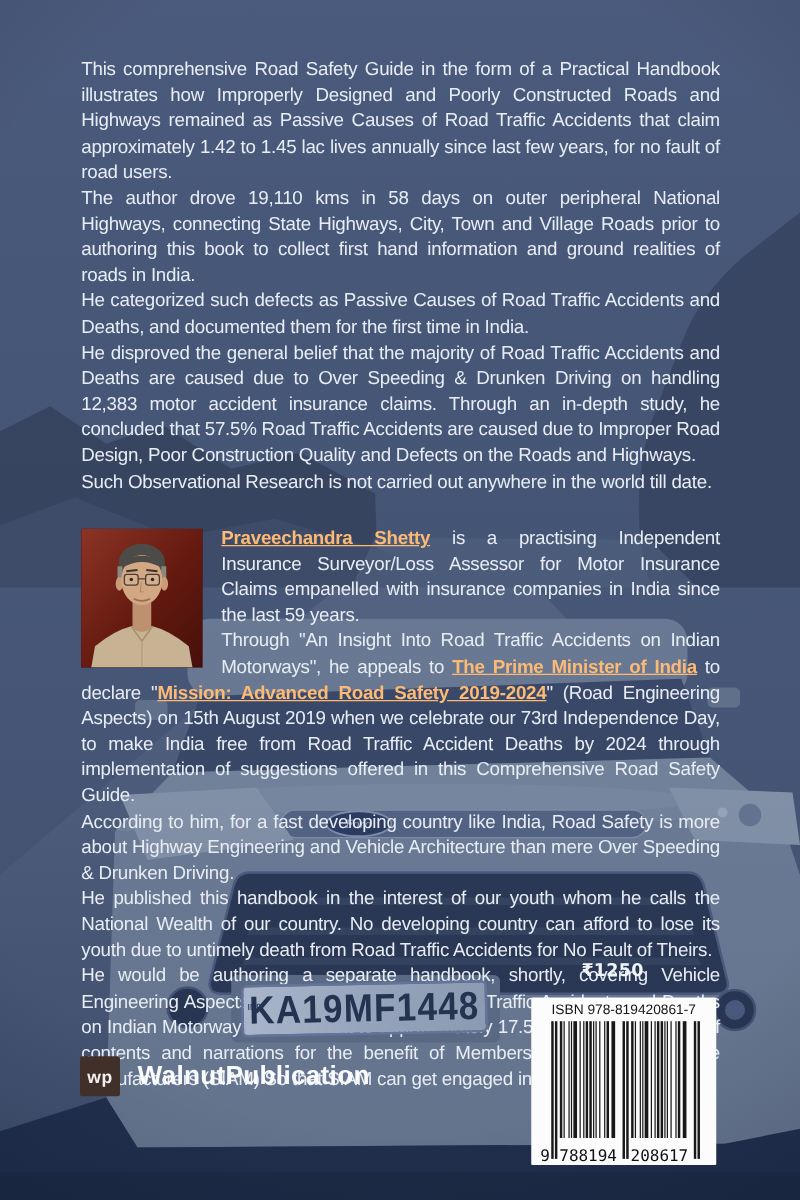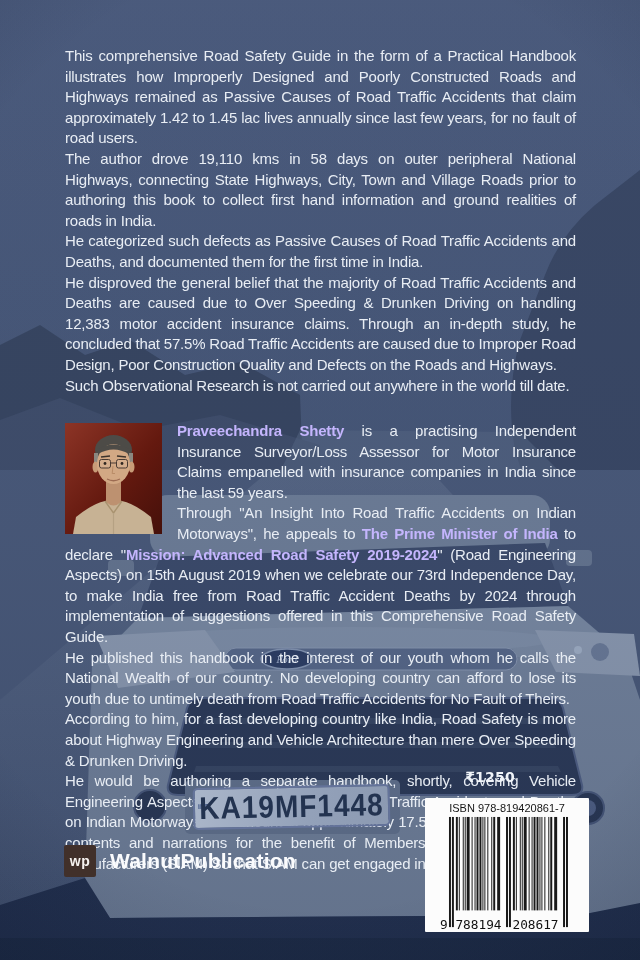--- a/index.html
+++ b/index.html
@@ -10,34 +10,34 @@
   .bg,.tint,.vignette,.content{position:absolute;inset:0;}
   .bg svg{display:block;width:640px;height:960px;}
   .tint{background:linear-gradient(180deg,rgba(42,57,90,0.10) 0%,rgba(36,50,82,0.16) 55%,rgba(24,36,62,0.24) 100%);}
   .vignette{background:radial-gradient(120% 90% at 50% 45%,rgba(0,0,0,0) 55%,rgba(8,16,34,0.34) 100%);}
   .content{color:#e8edf4;border-radius:10px;}
   .text-col{position:absolute;left:65px;top:46px;width:511px;}
   .text-col p{
     margin:0;text-align:justify;font-size:15px;line-height:20.6px;
     letter-spacing:-0.2px;color:#e8edf4;
   }
-  .text-col p .bseg{font-weight:bold;color:#c4b5fd;}
+  .text-col p .bseg{font-weight:bold;color:#fdba74;text-decoration:underline;}
   .author-block{margin-top:25px;overflow:visible;}
   .photo{
     float:left;width:97px;height:111px;margin:2px 15px 3px 0;
     box-shadow:0 0 0 1px rgba(0,0,0,0.25) inset;background:#5c150e;
   }
   .photo svg{display:block;width:97px;height:111px;}
   .price{
     position:absolute;top:769px;left:452px;width:76px;text-align:center;
     font-family:"DejaVu Sans","Liberation Sans",sans-serif;
     font-size:14px;font-weight:600;color:#f0f4f9;letter-spacing:0.2px;
   }
   .barcode{
-    position:absolute;left:425px;top:798px;width:164px;height:134px;
+    position:absolute;left:425px;top:798px;width:148px;height:134px;
     background:#fcfcfc;border-radius:1px;text-align:center;
   }
   .isbn-label{
     font-size:11px;line-height:14px;padding-top:3px;color:#151515;
     font-family:"Liberation Sans",sans-serif;letter-spacing:0;
   }
   .barcode svg{display:block;margin:0 auto;}
   .publisher{position:absolute;left:64px;top:845px;display:flex;align-items:center;}
   .wp-box{
     width:32px;height:32px;background:#41302a;border-radius:2px;
@@ -154,22 +154,22 @@
             <rect x="51.5" y="36.5" width="11" height="8.5" rx="2" fill="rgba(255,255,255,0.08)" stroke="#4a3b33" stroke-width="1"></rect>
             <line x1="45.5" y1="40" x2="51.5" y2="40" stroke="#4a3b33" stroke-width="1"></line>
             <circle cx="40" cy="40.5" r="1.4" fill="#2e2620"></circle>
             <circle cx="57" cy="40.5" r="1.4" fill="#2e2620"></circle>
             <path d="M48 43 L47.2 50.5 L50 50.5" fill="none" stroke="#b98c67" stroke-width="1"></path>
             <path d="M42 56 Q48.5 59.5 55 56" fill="none" stroke="#9c6b52" stroke-width="1.3"></path>
           </svg>
         </div>
         <p><span class="bseg">Praveechandra Shetty</span><span> is a practising Independent Insurance Surveyor/Loss Assessor for Motor Insurance Claims empanelled with insurance companies in India since the last 59 years.</span></p>
         <p><span>Through "An Insight Into Road Traffic Accidents on Indian Motorways", he appeals to </span><span class="bseg">The Prime Minister of India</span><span> to declare "</span><span class="bseg">Mission: Advanced Road Safety 2019-2024</span><span>" (Road Engineering Aspects) on 15th August 2019 when we celebrate our 73rd Independence Day, to make India free from Road Traffic Accident Deaths by 2024 through implementation of suggestions offered in this Comprehensive Road Safety Guide.</span></p>
+        <p><span>According to him, for a fast developing country like India, Road Safety is more about Highway Engineering and Vehicle Architecture than mere Over Speeding &amp; Drunken Driving.</span></p>
         <p><span>He published this handbook in the interest of our youth whom he calls the National Wealth of our country. No developing country can afford to lose its youth due to untimely death from Road Traffic Accidents for No Fault of Theirs.</span></p>
-        <p><span>According to him, for a fast developing country like India, Road Safety is more about Highway Engineering and Vehicle Architecture than mere Over Speeding &amp; Drunken Driving.</span></p>
         <p><span>He would be authoring a separate handbook, shortly, covering Vehicle Engineering Aspects of Passive Causes of Road Traffic Accidents and Deaths on Indian Motorways that amount to approximately 17.5% on the same lines of contents and narrations for the benefit of Members of Indian Automotive Manufacturers (SIAM) So that SIAM can get engaged in this Mission.</span></p>
       </div>
     </div>
 
     <div class="plate">
       <span class="plate-prefix">IND</span>
       <span class="plate-num">KA19MF1448</span>
     </div>
 
     <div class="price">₹1250</div>

